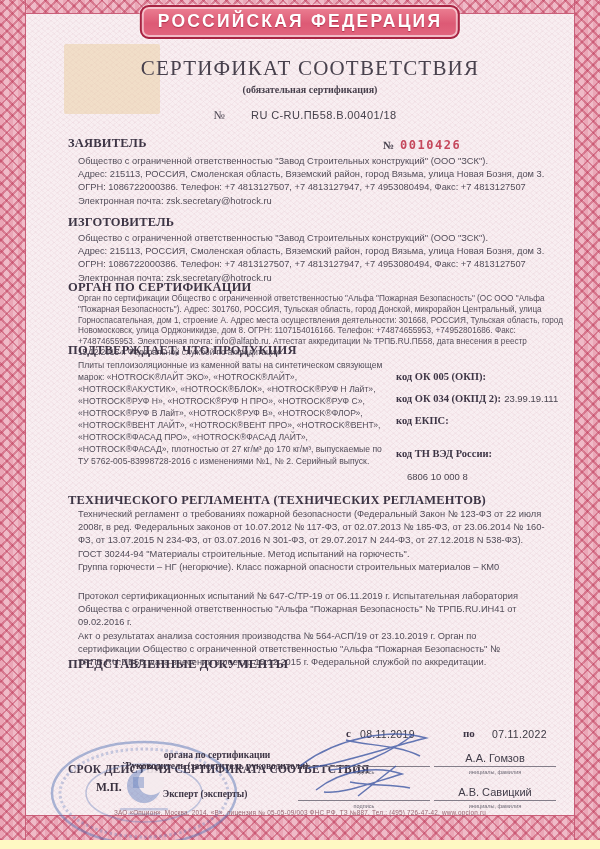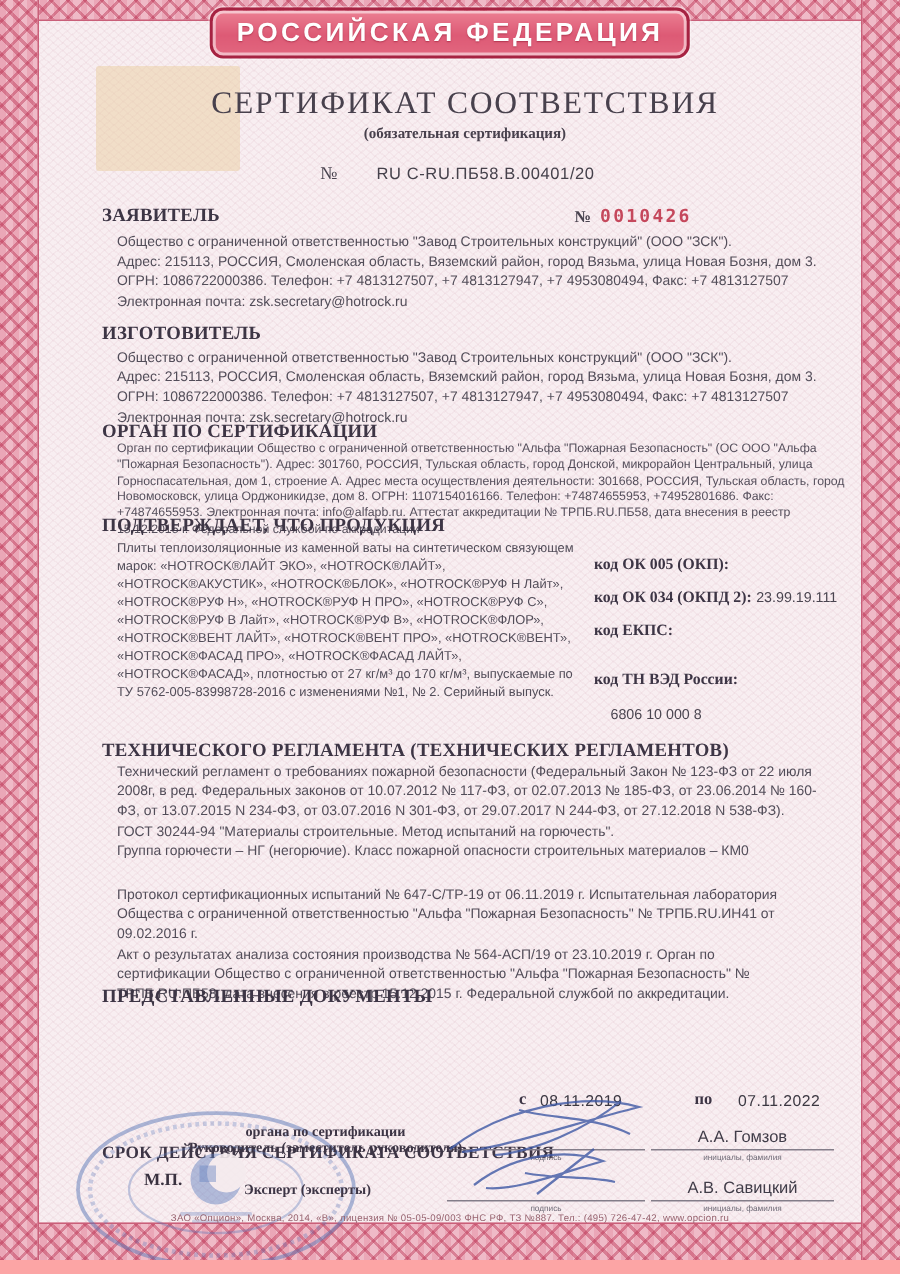--- a/index.html
+++ b/index.html
@@ -1,16 +1,16 @@
 <!DOCTYPE html>
 <html lang="ru"><head>
 <meta charset="utf-8">
 <style>
   html,body{margin:0;padding:0;background:#e9e4e0;}
-  .page{position:relative;width:600px;height:849px;background:#fca5a5;overflow:hidden;
+  .page{position:relative;width:600px;height:849px;background:#fef9c3;overflow:hidden;
         font-family:"Liberation Sans",sans-serif;}
   .cert{position:absolute;left:0;top:0;width:600px;height:840px;overflow:hidden;
         background-color:#f8eef1;
         background-image:
           repeating-linear-gradient(40deg, rgba(208,158,174,.10) 0 1px, transparent 1px 4px),
           repeating-linear-gradient(-40deg, rgba(208,158,174,.10) 0 1px, transparent 1px 4px);}
   
   .band{position:absolute;z-index:1;background-color:#efbac7;
         background-image:
           repeating-linear-gradient(45deg, rgba(189,55,87,.45) 0 2px, transparent 2px 8px),
@@ -86,21 +86,21 @@
 
     <div class="banner">
       <span>РОССИЙСКАЯ ФЕДЕРАЦИЯ</span>
     </div>
 
     <div class="abs serif title">СЕРТИФИКАТ СООТВЕТСТВИЯ</div>
     <div class="abs serif subtitle">(обязательная сертификация)</div>
 
     <div class="abs numline">
       <span class="nsign serif">№</span>
-      <span class="nval">RU C-RU.ПБ58.В.00401/20</span>
+      <span class="nval">RU C-RU.ПБ58.В.00401/18</span>
     </div>
 
     <div class="abs sec-head serif" style="left:58px;top:136px;">ЗАЯВИТЕЛЬ</div>
     <div class="abs serial">
       <span class="ssign">№</span><span class="sval">0010426</span>
     </div>
     <div class="abs body-text" style="left:78px;top:155px;width:482px;">
       <p>Общество с ограниченной ответственностью "Завод Строительных конструкций" (ООО "ЗСК").</p>
       <p>Адрес: 215113, РОССИЯ, Смоленская область, Вяземский район, город Вязьма, улица Новая Бозня, дом 3.</p>
       <p>ОГРН: 1086722000386. Телефон: +7 4813127507, +7 4813127947, +7 4953080494, Факс: +7 4813127507</p>

